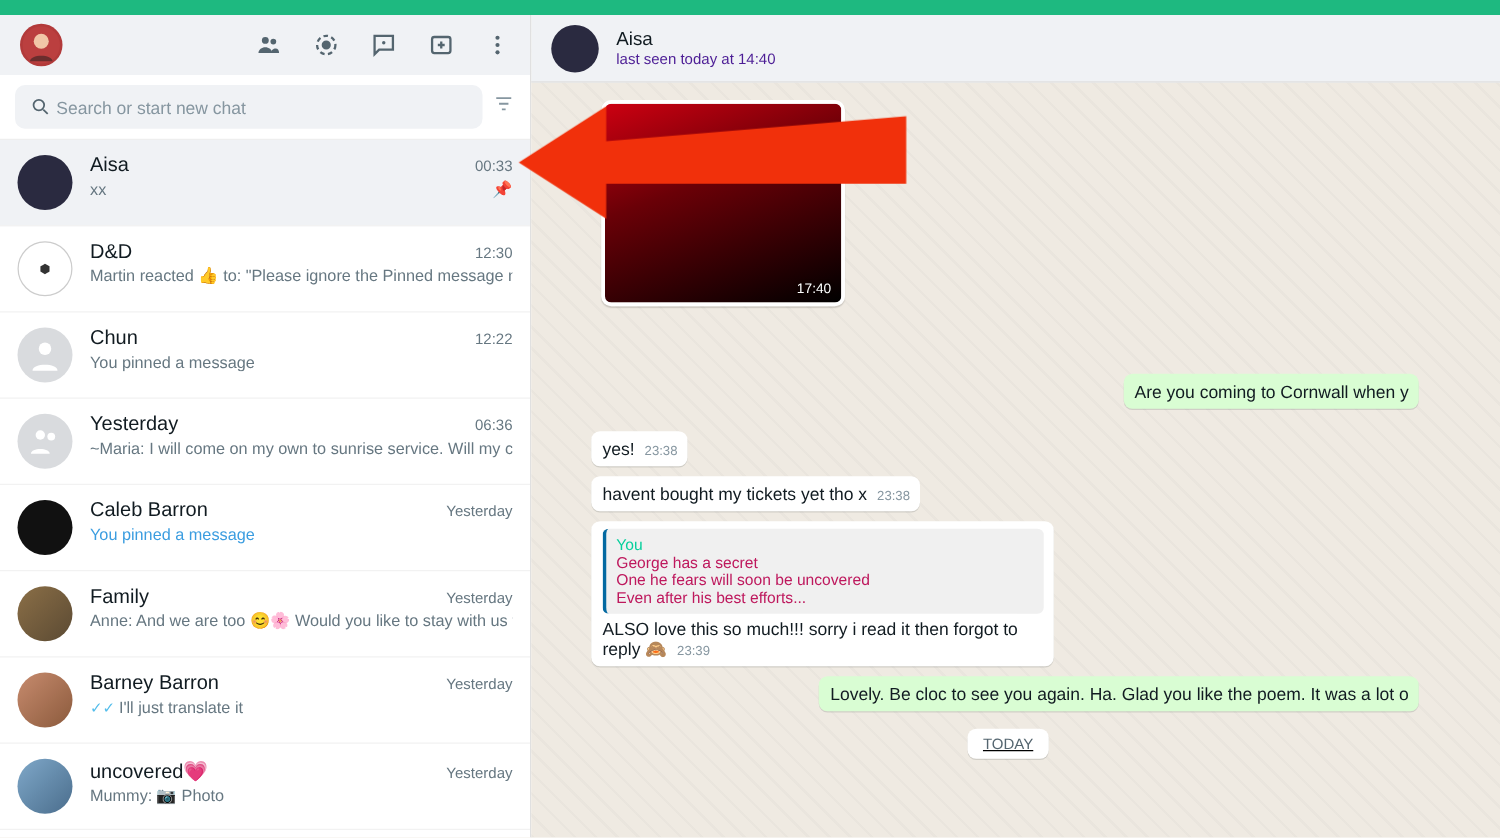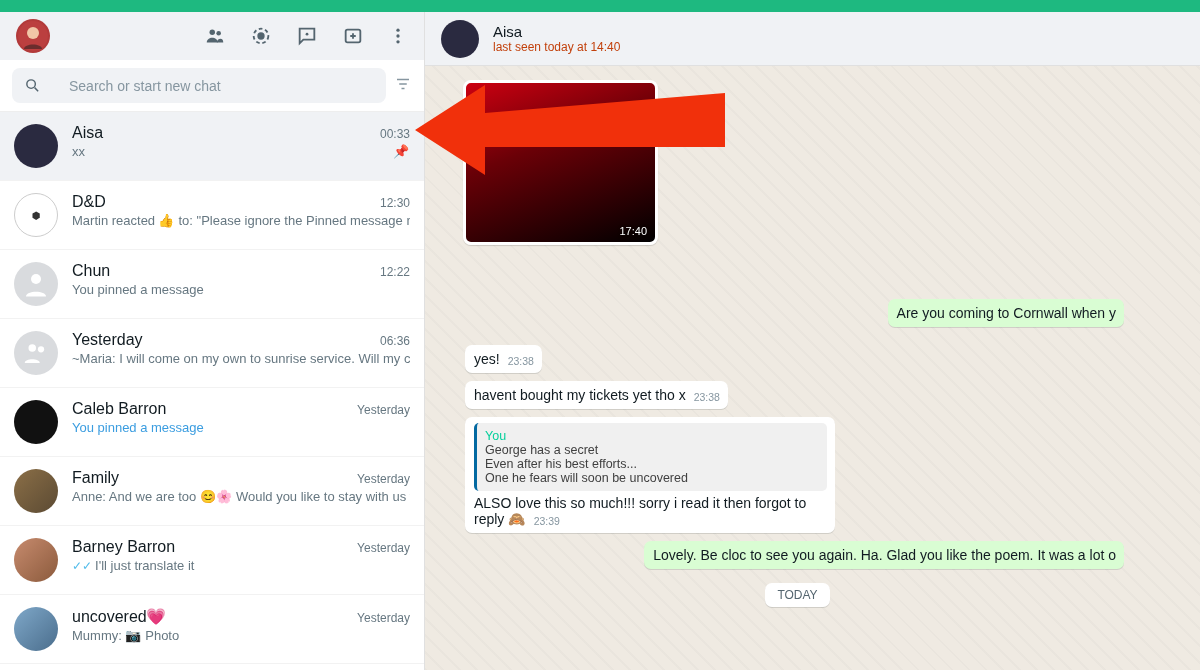--- a/index.html
+++ b/index.html
@@ -5,51 +5,51 @@
 * { margin:0; padding:0; box-sizing:border-box; font-family:-apple-system,BlinkMacSystemFont,"Segoe UI",Helvetica,Arial,sans-serif; }
 body { width:1200px; height:670px; overflow:hidden; background:#fff; position:relative; }
 .topbar { height:12px; background:#1eb980; width:100%; }
 .app { display:flex; height:658px; }
 .sidebar { width:425px; border-right:1px solid #e0e0e0; display:flex; flex-direction:column; background:#fff; }
 .side-header { height:48px; background:#f0f2f5; display:flex; align-items:center; padding:0 16px; justify-content:space-between; }
 .avatar-img { width:34px; height:34px; border-radius:50%; background:#b23a3a; display:flex; align-items:center; justify-content:center; font-size:14px; }
 .header-icons { display:flex; gap:24px; color:#54656f; }
 .header-icons span { cursor:pointer; display:flex; align-items:center; }
 .search-row { display:flex; align-items:center; padding:8px 12px; gap:8px; border-bottom:1px solid #eee; }
-.search-box { flex:1; display:flex; align-items:center; background:#f0f2f5; border-radius:8px; padding:0 12px; height:35px; gap:28px; }
+.search-box { flex:1; display:flex; align-items:center; background:#f0f2f5; border-radius:8px; padding:0 12px; height:35px; gap:4px; }
 .search-box input { border:none; background:transparent; outline:none; font-size:14px; flex:1; color:#333; }
 .search-box input::placeholder { color:#8696a0; }
 .filter-icon { color:#8696a0; cursor:pointer; }
 .chat-list { flex:1; overflow-y:auto; }
 .chat-item { display:flex; align-items:flex-start; padding:12px 14px; cursor:pointer; border-bottom:1px solid #f2f2f2; position:relative; }
 .chat-item.active { background:#f0f2f5; }
 .ci-avatar { width:44px; height:44px; border-radius:50%; background:#ddd; flex:none; margin-right:14px; display:flex; align-items:center; justify-content:center; color:#fff; font-size:18px; overflow:hidden; }
 .ci-body { flex:1; min-width:0; }
 .ci-top { display:flex; justify-content:space-between; align-items:baseline; }
 .ci-name { font-size:16px; color:#111b21; }
 .ci-time { font-size:12px; color:#667781; }
 .ci-msg { font-size:13px; color:#667781; white-space:nowrap; overflow:hidden; text-overflow:ellipsis; margin-top:2px; display:flex; align-items:center; gap:3px; }
 .pin-ic { color:#8696a0; font-size:13px; margin-left:6px; }
 .main { flex:1; display:flex; flex-direction:column; background:#efeae2; position:relative; }
 .main::before { content:""; position:absolute; inset:0; opacity:.06; background:repeating-linear-gradient(45deg,#999 0 2px,transparent 2px 12px); pointer-events:none; }
 .main-header { height:54px; background:#f0f2f5; display:flex; align-items:center; padding:0 16px; gap:14px; position:relative; z-index:2; border-bottom:1px solid #e0e0e0; }
 .mh-avatar { width:38px; height:38px; border-radius:50%; background:#2a2a40; }
 .mh-name { font-size:15px; font-weight:500; color:#111b21; }
-.mh-status { font-size:12px; color:#c2410c; }
-.messages { flex:1; overflow-y:auto; padding:14px 60px 14px 30px; position:relative; z-index:1; display:flex; flex-direction:column; }
+.mh-status { font-size:12px; color:#4c1d95; }
+.messages { flex:1; overflow-y:auto; padding:14px 60px 14px 48px; position:relative; z-index:1; display:flex; flex-direction:column;text-decoration:underline; }
 .photo-msg { width:195px; height:165px; background:linear-gradient(160deg,#cc0011 0%,#6a0007 40%,#000 100%); border-radius:8px; border:3px solid #fff; position:relative; margin-left:8px; box-shadow:0 1px 1px rgba(0,0,0,.15); }
 .photo-time { position:absolute; right:8px; bottom:5px; color:#fff; font-size:11px; text-shadow:0 0 3px #000; }
 .bubble { background:#fff; border-radius:7px; padding:6px 8px 6px 9px; margin:2px 0; max-width:520px; box-shadow:0 1px .5px rgba(11,20,26,.13); font-size:14px; color:#111b21; display:inline-block; width:fit-content; }
 .bubble .tm { font-size:10.5px; color:#8696a0; margin-left:8px; vertical-align:bottom; }
 .bubble.out { background:#d9fdd3; margin-left:auto; }
-.row-out { text-align:right; margin:2px 16px; }
-.row-in { text-align:left; margin:2px 10px; }
+.row-out { text-align:right; margin:2px 5px; }
+.row-in { text-align:left; margin:2px 0; }
 .quote { border-left:3px solid #0369a1; background:#f0f0f0; border-radius:5px; padding:6px 8px; margin-bottom:4px; font-size:12.5px; }
 .quote .qname { color:#06cf9c; font-weight:500; font-size:12.5px; }
-.quote .qline { color:#404040; }
+.quote .qline { color:#be185d; }
 .daysep { align-self:center; background:#fff; color:#54656f; font-size:12px; padding:5px 12px; border-radius:7px; margin:10px auto; box-shadow:0 1px .5px rgba(11,20,26,.13); }
 .composer { height:56px; background:#f0f2f5; display:flex; align-items:center; padding:0 16px; gap:16px; position:relative; z-index:2; }
 .composer input { flex:1; background:#fff; border:none; border-radius:8px; height:38px; padding:0 14px; font-size:14px; outline:none; }
 .composer input::placeholder{ color:#8696a0; }
 .comp-icon { color:#54656f; cursor:pointer; font-size:22px; }
 .check2 { color:#53bdeb; font-size:12px; }
 .arrow{position:absolute;top:75px;left:415px;z-index:10;pointer-events:none;}
 .avatar-dark{background:#111;}
 .avatar-grey{background:#d9dbde;color:#fff;display:flex;align-items:center;justify-content:center;}
 .avatar-pic1{background:linear-gradient(135deg,#8b6f47,#5b4a33);}
@@ -245,22 +245,22 @@
       <div style="height:50px"></div>
       <div class="row-out"><div class="bubble out"><span>Are you coming to Cornwall when y</span></div></div>
       <div style="height:10px"></div>
       <div class="row-in"><div class="bubble"><span>yes!</span><span class="tm">23:38</span></div></div>
       <div class="row-in"><div class="bubble"><span>havent bought my tickets yet tho x</span><span class="tm">23:38</span></div></div>
       <div class="row-in">
         <div class="bubble" style="max-width:370px">
           <div class="quote">
             <div class="qname">You</div>
             <div class="qline">George has a secret</div>
+            <div class="qline">One he fears will soon be uncovered</div>
             <div class="qline">Even after his best efforts...</div>
-            <div class="qline">One he fears will soon be uncovered</div>
           </div>
           <span>ALSO love this so much!!! sorry i read it then forgot to reply 🙈</span><span class="tm">23:39</span>
         </div>
       </div>
       <div class="row-out"><div class="bubble out"><span>Lovely. Be cloc to see you again. Ha. Glad you like the poem. It was a lot o</span></div></div>
       <div class="daysep">TODAY</div>
     </div>
 
   </div>
 </div>

